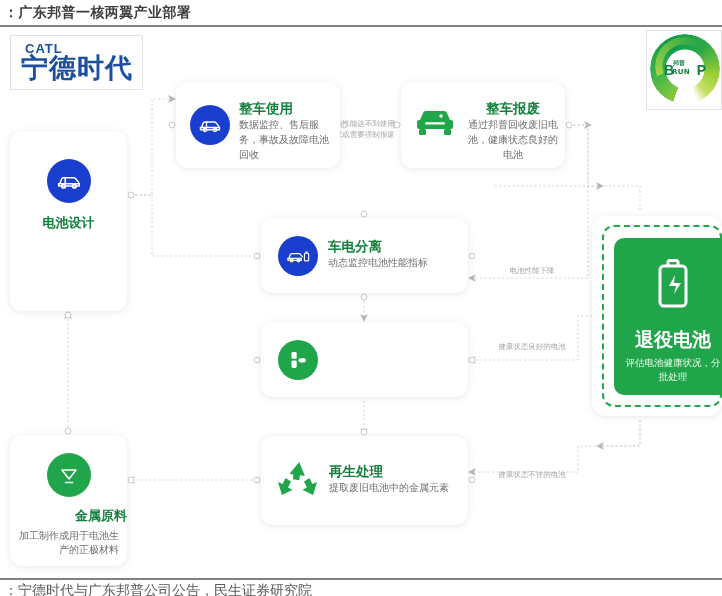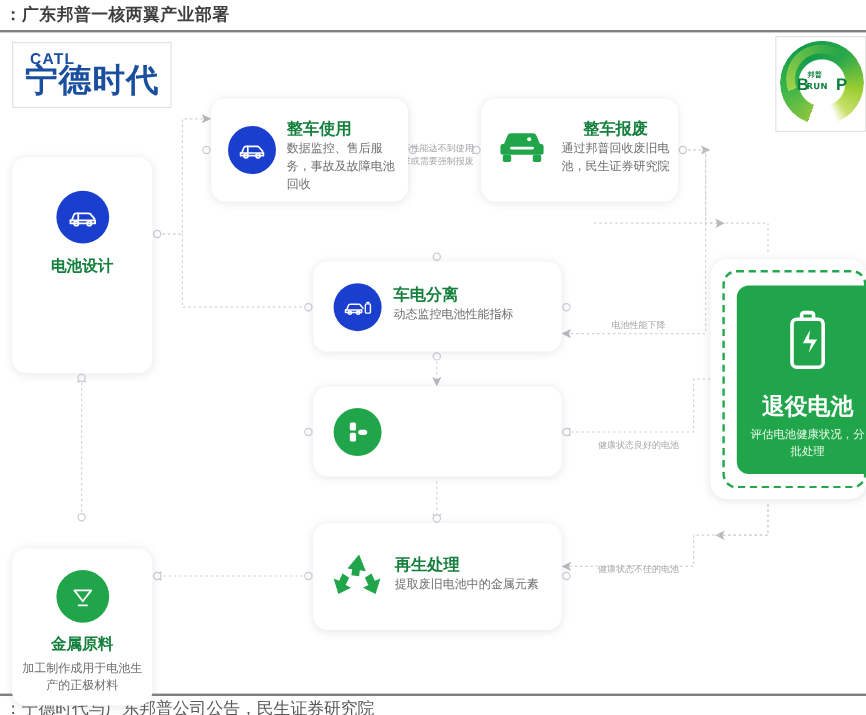--- a/index.html
+++ b/index.html
@@ -112,21 +112,21 @@
   }
   .circ.blue{background:#1a3fcf;}
   .circ.green{background:#21a54a;}
 
   
   #card-design{left:10px;top:105px;width:117px;height:180px;padding-top:28px;}
   #card-design .circ{width:44px;height:44px;}
   #card-design .ttl{margin-top:12px;}
   #card-design .sub{margin-top:6px;padding:0 10px;}
 
-  #card-metal{left:10px;top:431px;width:117px;height:131px;padding-top:18px;}
+  #card-metal{left:10px;top:409px;width:117px;height:131px;padding-top:18px;text-align:right;}
   #card-metal .circ{width:44px;height:44px;}
   #card-metal .ttl{margin-top:11px;}
   #card-metal .sub{margin-top:5px;padding:0 8px;}
 
   #card-use{left:176px;top:56px;width:164px;height:86px;}
   #card-use .circ{left:14px;top:23px;width:40px;height:40px;}
   #card-use .txt{left:63px;top:17px;}
 
   #card-scrap{left:401px;top:56px;width:164px;height:86px;}
   #card-scrap .circ{left:12px;top:20px;width:44px;height:44px;background:transparent;}
@@ -162,21 +162,21 @@
   #card-retired .ttl{font-size:19px;font-weight:bold;line-height:23px;margin-top:12px;color:#fff;}
   #card-retired .sub{font-size:9.5px;line-height:14px;margin-top:5px;color:#eafbe9;padding:0 8px;}
 
   
   .elabel{
     position:absolute;color:#a6a6a6;font-size:7.5px;line-height:10px;
     text-align:center;white-space:nowrap;
   }
   #lbl-scrap{left:326px;top:92px;width:70px;line-height:11px;white-space:normal;}
   #lbl-degrade{left:487px;top:240px;width:90px;}
-  #lbl-good{left:482px;top:340px;width:100px;}
+  #lbl-good{left:482px;top:316px;width:100px;}
   #lbl-bad{left:482px;top:444px;width:100px;}
 </style>
 </head>
 <body>
 
 <div class="page">
 
   <div class="slide-title">：广东邦普一核两翼产业部署</div>
   <div class="title-rule"></div>
   <div class="footer-rule"></div>
@@ -297,21 +297,21 @@
           <path d="M6 13 L9 6 a3 3 0 0 1 2.8-2h18.4A3 3 0 0 1 33 6l3 7z"></path>
           <rect x="3" y="13" width="36" height="9" rx="2"></rect>
           <rect x="5" y="22" width="7" height="6" rx="1.5"></rect>
           <rect x="30" y="22" width="7" height="6" rx="1.5"></rect>
           <rect x="11" y="15.3" width="20" height="2.2" rx="1.1" fill="#fff"></rect>
           <circle cx="27" cy="9" r="1.7" fill="#fff"></circle>
         </svg>
       </div>
       <div class="txt">
         <div class="ttl">整车报废</div>
-        <div class="sub" style="width:98px">通过邦普回收废旧电池，民生证券研究院</div>
+        <div class="sub" style="width:98px">通过邦普回收废旧电池，健康状态良好的电池</div>
       </div>
     </div>
 
     <div class="card horz" id="card-split">
       <div class="circ blue">
         <svg width="25" height="25" viewBox="0 0 26 24" fill="none" stroke="#fff" stroke-width="1.3" stroke-linecap="round" stroke-linejoin="round">
           <path d="M2 14h14M3 14l1.4-3.8a1.8 1.8 0 0 1 1.7-1.2h7.5a1.8 1.8 0 0 1 1.4.7l2.2 2.6"></path>
           <path d="M2 14v2h14v-2"></path>
           <circle cx="5.8" cy="16.2" r="1.4"></circle>
             <circle cx="13" cy="16.2" r="1.4"></circle>

